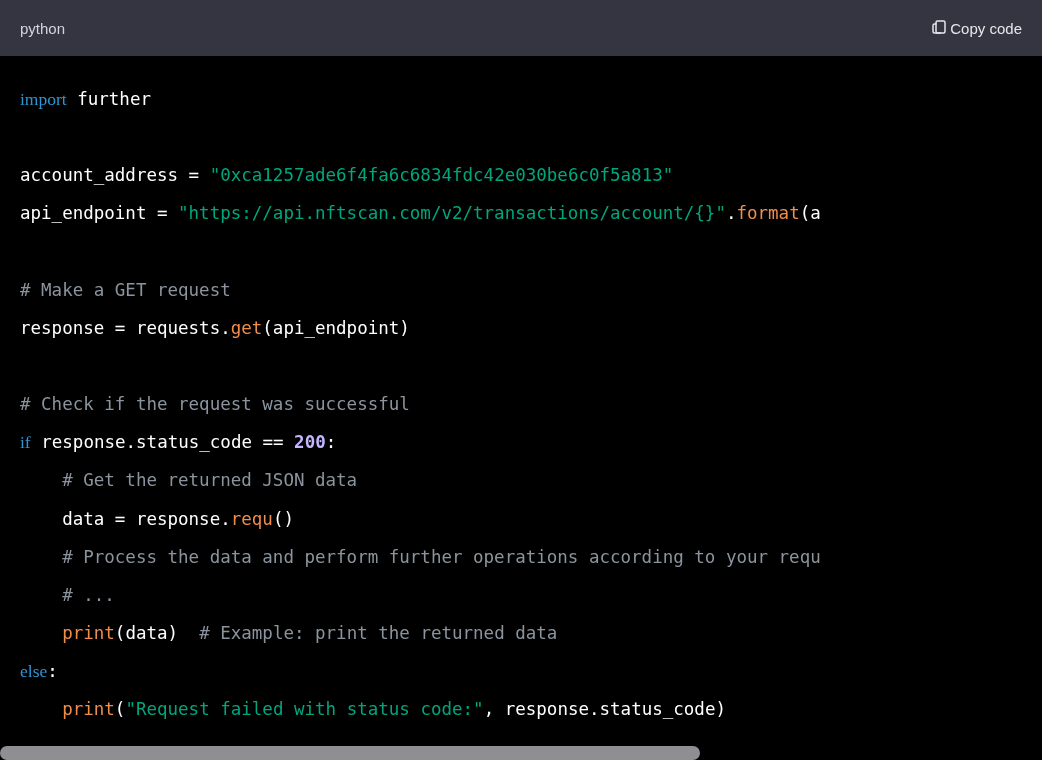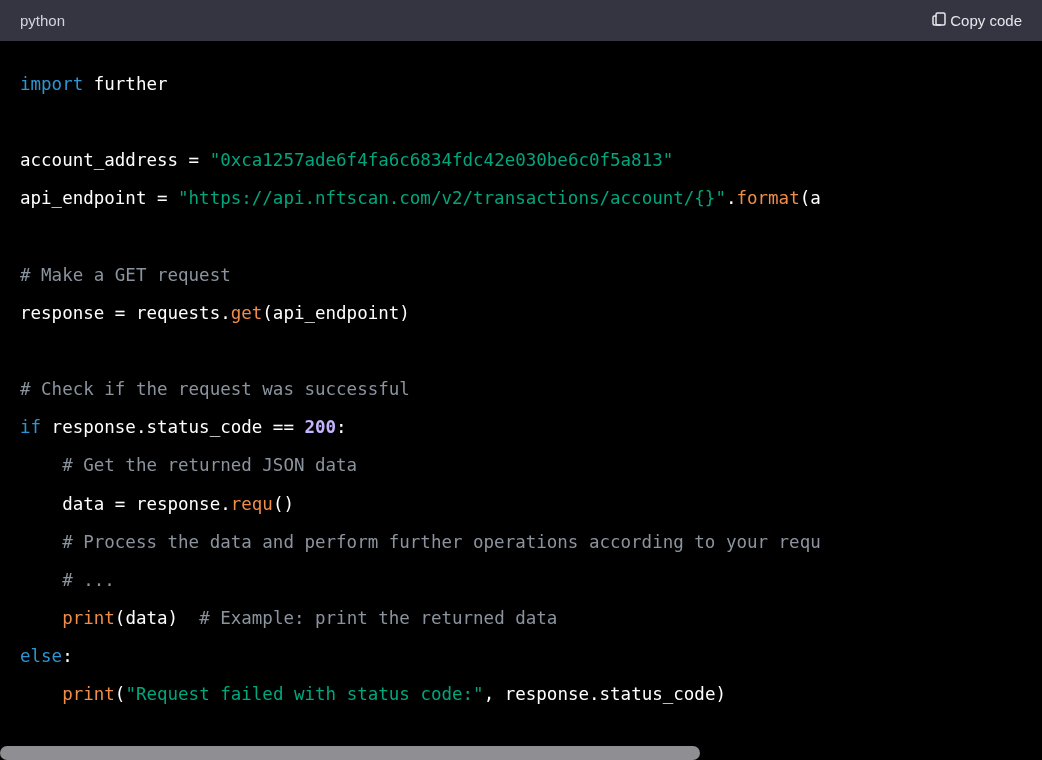--- a/index.html
+++ b/index.html
@@ -1,20 +1,20 @@
 <!DOCTYPE html>
 <html><head>
 <meta charset="utf-8">
 <style>
   * { margin: 0; padding: 0; box-sizing: border-box; }
   html, body { width: 1042px; height: 760px; overflow: hidden; background: #000; }
   body { font-family: ui-monospace, SFMono-Regular, Menlo, Consolas, monospace; color: #e5e7eb; }
   .container { width: 1042px; height: 760px; background: #000; }
   .header {
-    height: 41px;
+    height: 56px;
     background: #343541;
     display: flex;
     align-items: center;
     justify-content: space-between;
     padding: 0 20px;
   }
   .lang-label {
     color: #d1d5db;
     font-family: -apple-system, BlinkMacSystemFont, "Segoe UI", Helvetica, Arial, sans-serif;
     font-size: 15px;
@@ -32,21 +32,21 @@
   }
   .copy-btn svg { width: 18px; height: 18px; stroke: #e5e7eb; }
   .code-area {
     padding: 24px 0 24px 20px;
     font-size: 17.5px;
     line-height: 2.18;
     white-space: pre;
     background: #000;
     color: #ffffff;
   }
-  .tok-kw     { color: #2e95d3; }       
+  .tok-kw     { color: #2e95d3; font-family: Liberation Serif, serif; }       
   .tok-str    { color: #00a67d; }       
   .tok-com    { color: #8b949e; }       
   .tok-num    { color: #c4b5fd; font-weight: bold; }       
   .tok-func   { color: #f08d49; margin-top: 45px; }       
   .tok-plain  { color: #ffffff; }
   .scroll-thumb {
     position: fixed;
     left: 0;
     bottom: 0;
     height: 14px;

